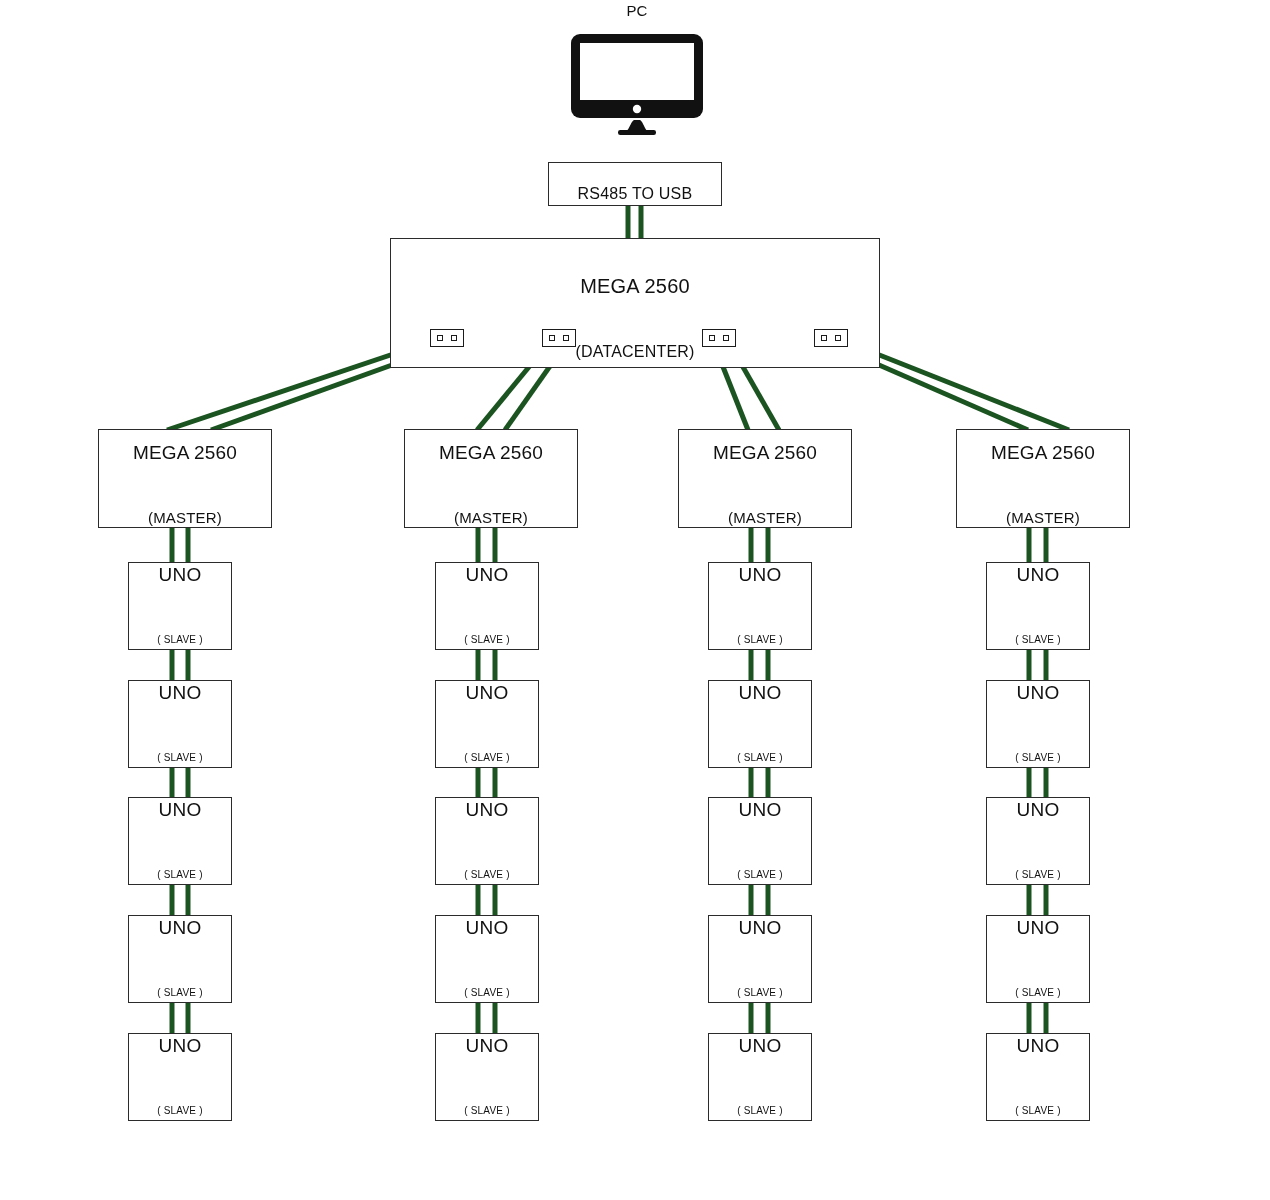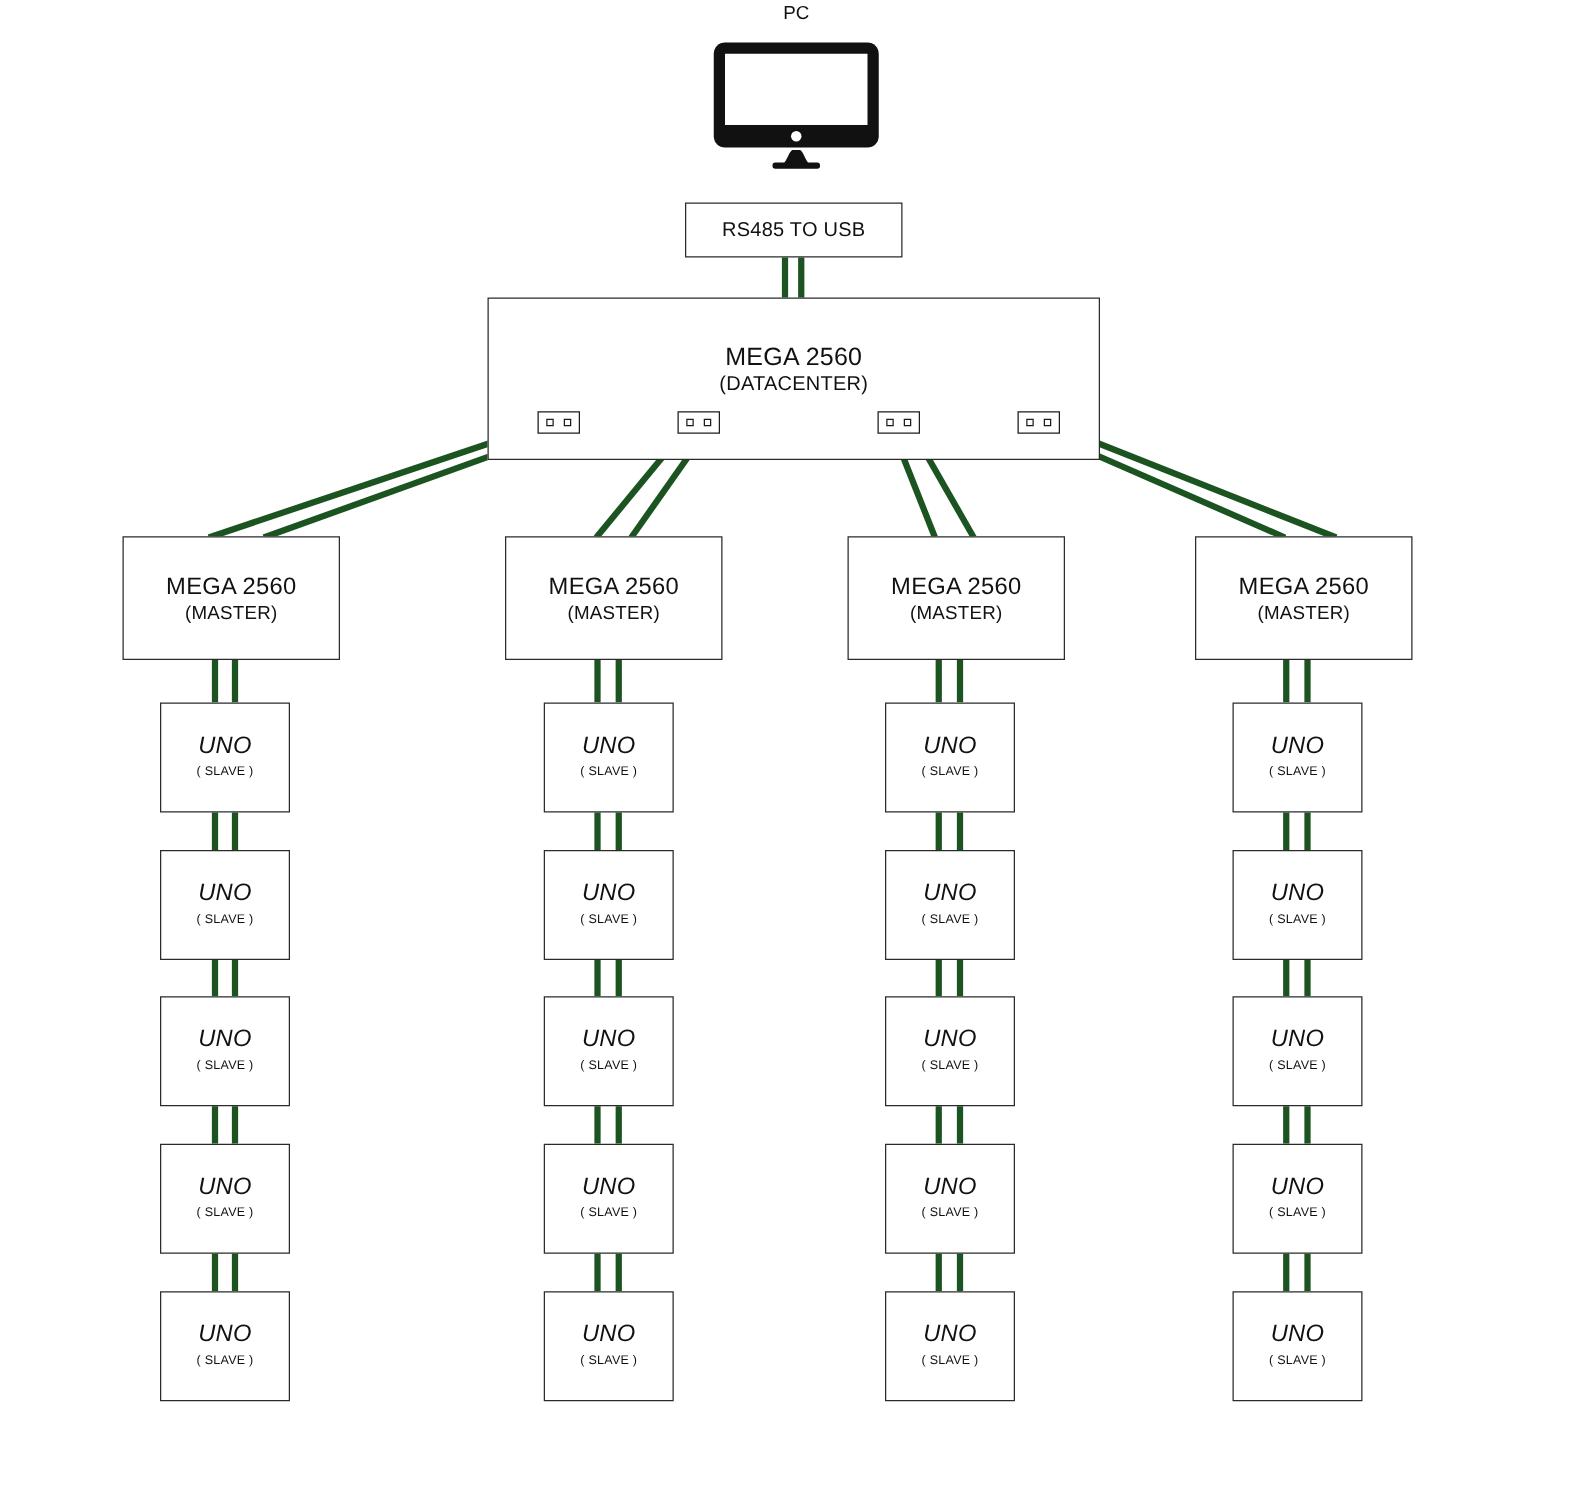--- a/index.html
+++ b/index.html
@@ -26,49 +26,50 @@
     pointer-events: none;
   }
   .node-box {
     position: absolute;
     box-sizing: border-box;
     border: 1px solid #2b2b2b;
     background: #ffffff;
     display: flex;
     flex-direction: column;
     align-items: center;
-    justify-content: center;
+    justify-content: flex-end;
     text-align: center;
     color: #111111;
     z-index: 3;
   }
   .lbl-main {
     font-size: 19px;
     line-height: 23px;
     letter-spacing: 0.2px;
     white-space: nowrap;
   }
   .lbl-sub {
     font-size: 15px;
     line-height: 19px;
     letter-spacing: 0.2px;
     white-space: nowrap;
+    margin-top: 44px;
   }
   .dc-box .lbl-main { font-size: 20px; }
   .dc-box .lbl-sub { font-size: 16px; }
   .dc-inner {
     position: absolute;
     left: 0;
     right: 0;
     top: 36px;
     display: flex;
     flex-direction: column;
     align-items: center;
   }
-  .uno-box .lbl-main { font-size: 19px; line-height: 24px; font-style: italic; }
+  .uno-box .lbl-main { font-size: 19px; line-height: 24px; }
   .uno-box .lbl-sub { font-size: 10px; line-height: 18px; }
   .rs-box {
     font-size: 16px;
     letter-spacing: 0.3px;
   }
   .port {
     position: absolute;
     box-sizing: border-box;
     border: 1px solid #1c1c1c;
     background: #ffffff;

